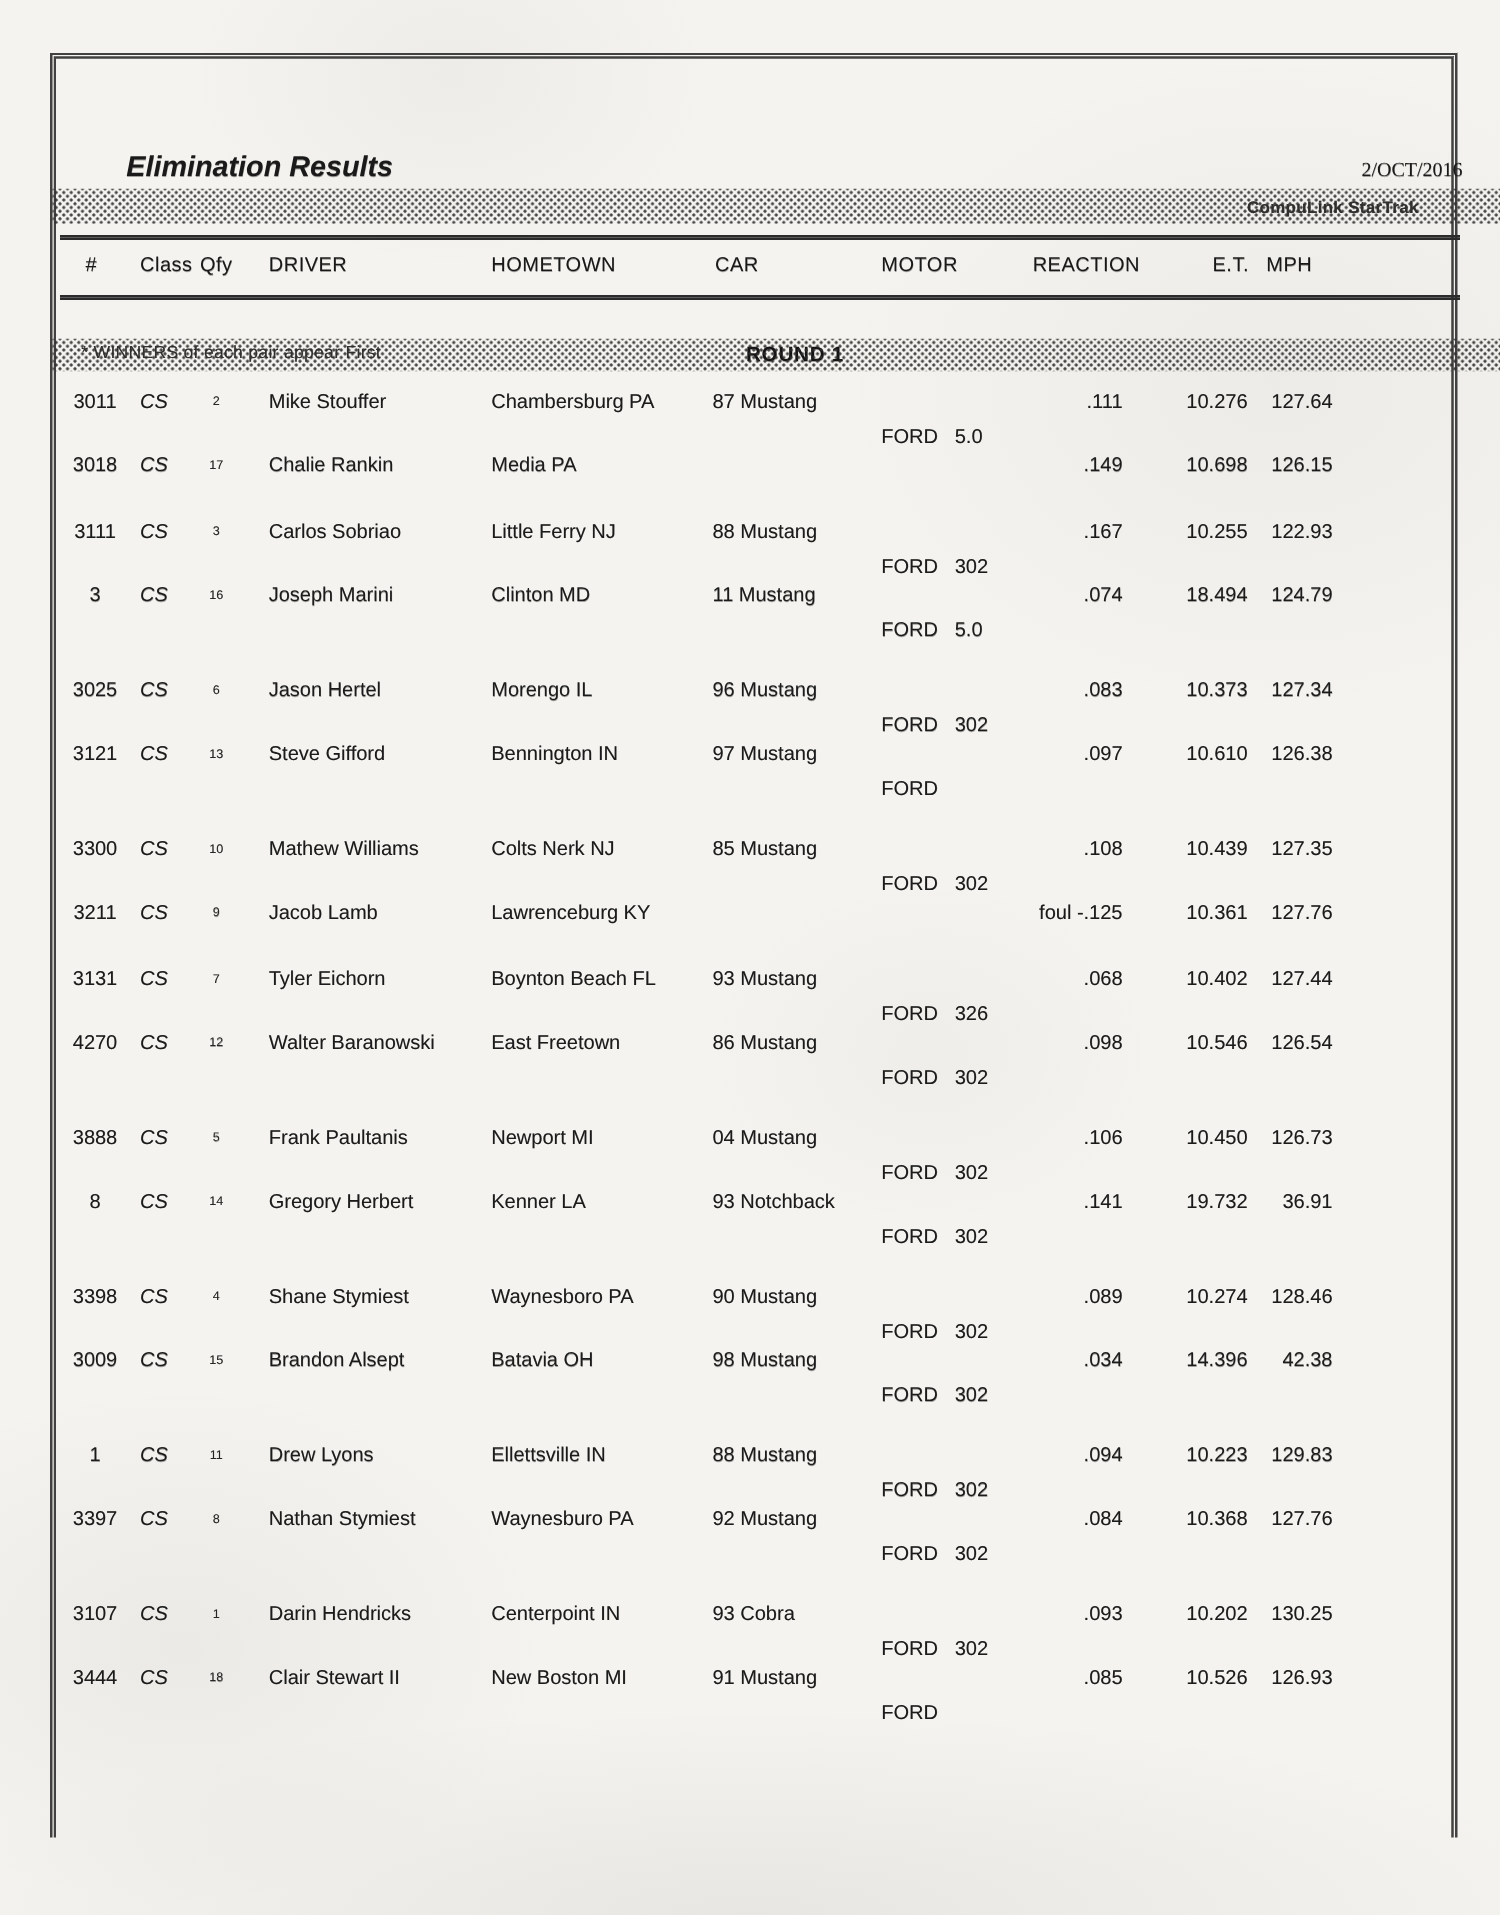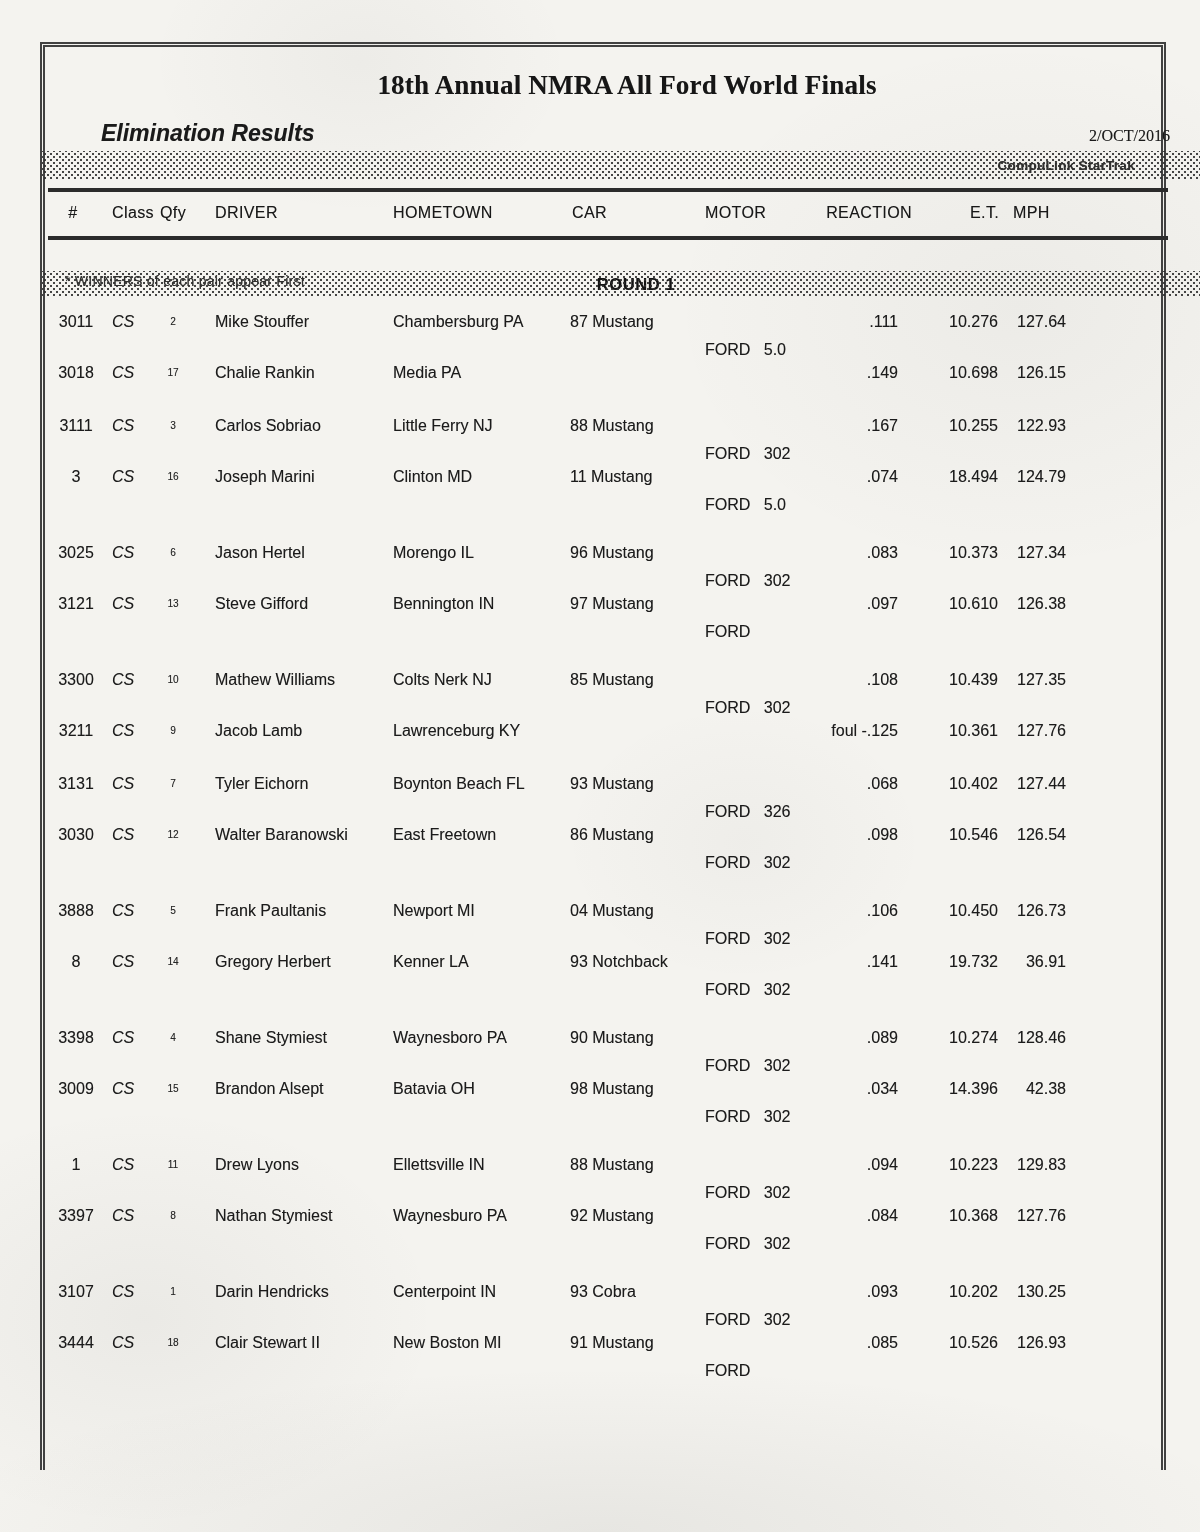--- a/index.html
+++ b/index.html
@@ -108,21 +108,20 @@
   .row .c-et{text-align:right;}
   .row .c-mph{text-align:right;}
 </style>
 </head>
 <body>
 
 <div class="page">
 
   <div class="frame"></div>
 
-  <div class="doc-title">18th Annual NMRA All Ford World Finals</div>
 
   <div class="section-row">
     <span class="section-sub">Elimination Results</span>
     <span class="date">2/OCT/2016</span>
   </div>
 
   <div class="band band1">
     <span class="timing">CompuLink StarTrak</span>
   </div>
 
@@ -261,21 +260,21 @@
           <div class="c-qfy">7</div>
           <div class="c-driver">Tyler Eichorn</div>
           <div class="c-hometown">Boynton Beach FL</div>
           <div class="c-car">93 Mustang</div>
           <div class="c-motor">FORD 326</div>
           <div class="c-reaction">.068</div>
           <div class="c-et">10.402</div>
           <div class="c-mph">127.44</div>
         </div>
         <div class="row grid-row">
-          <div class="c-num">3030</div>
+          <div class="c-num">4270</div>
           <div class="c-cls">CS</div>
           <div class="c-qfy">12</div>
           <div class="c-driver">Walter Baranowski</div>
           <div class="c-hometown">East Freetown</div>
           <div class="c-car">86 Mustang</div>
           <div class="c-motor">FORD 302</div>
           <div class="c-reaction">.098</div>
           <div class="c-et">10.546</div>
           <div class="c-mph">126.54</div>
         </div>

